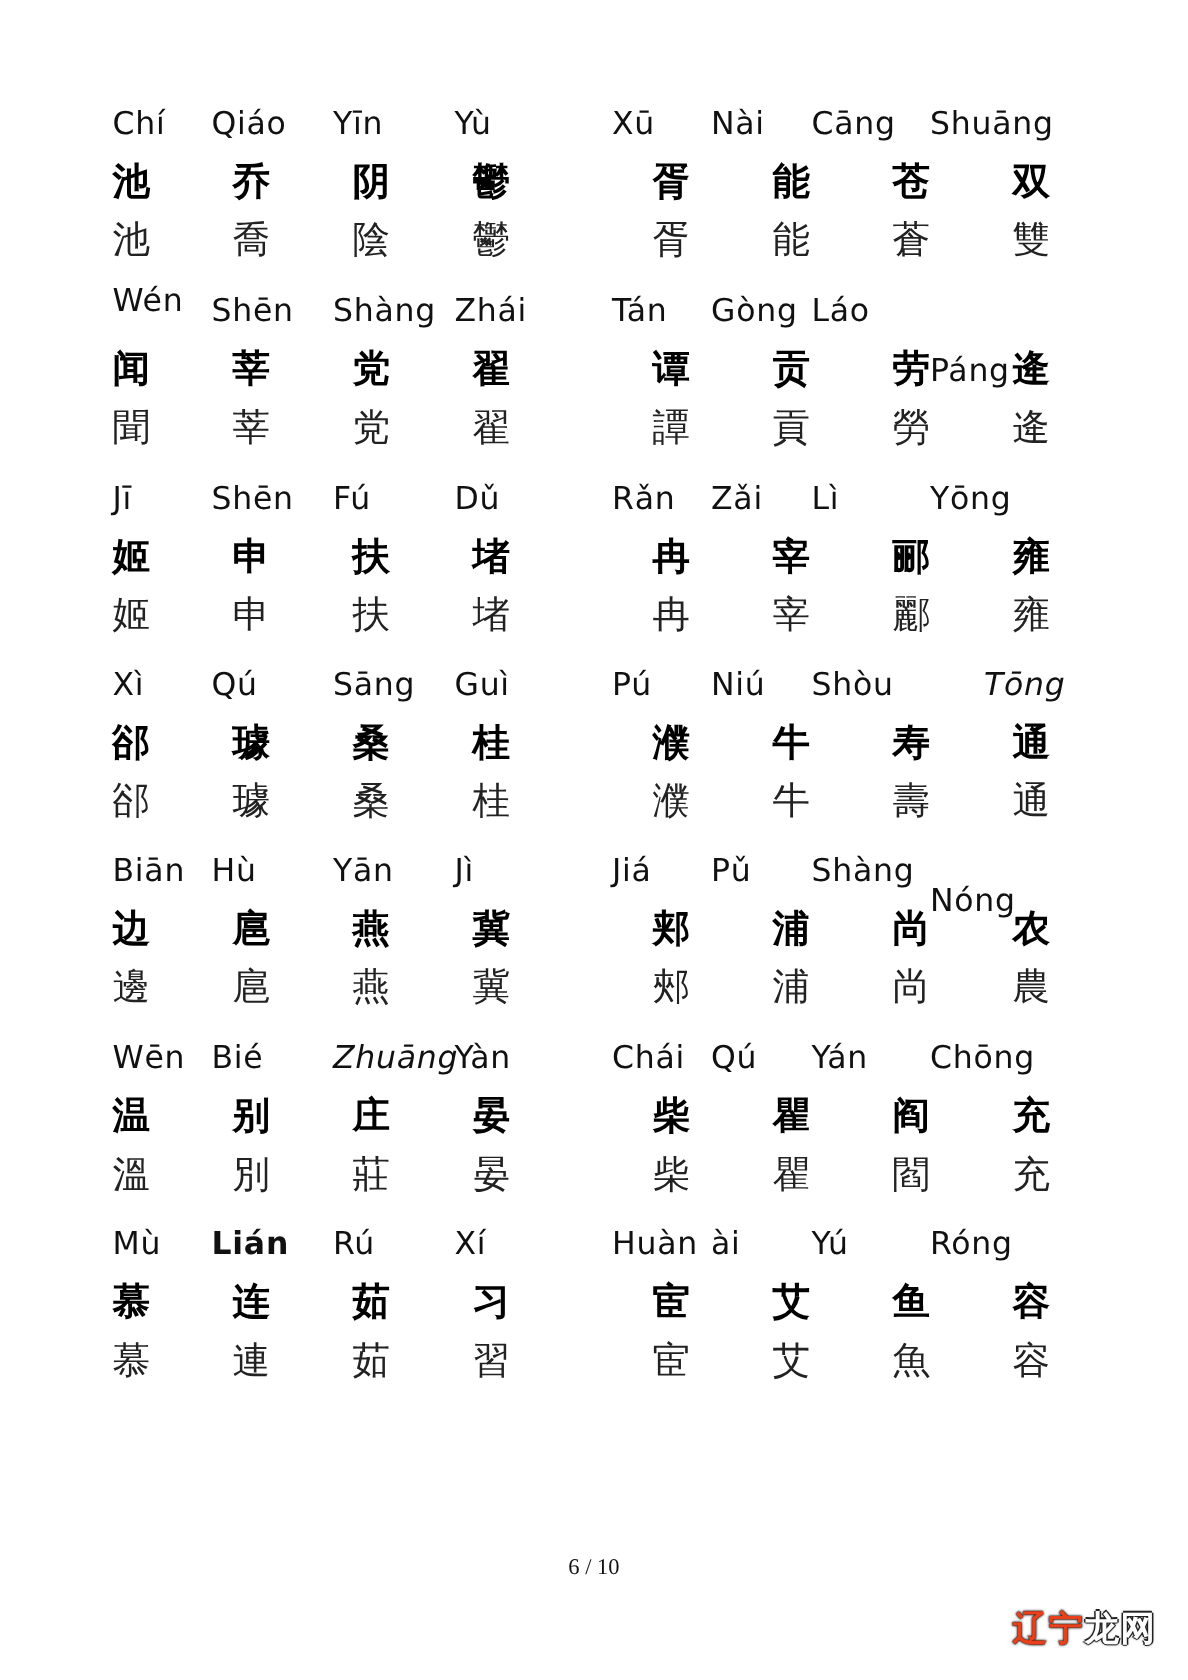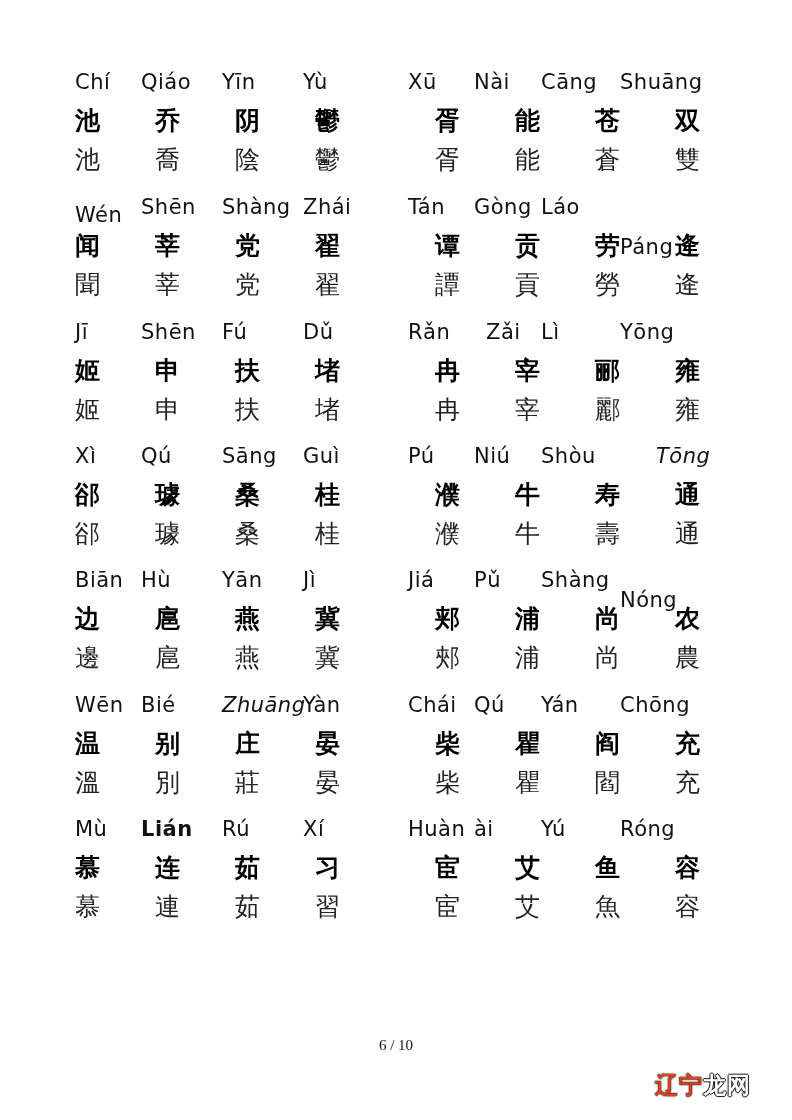--- a/index.html
+++ b/index.html
@@ -5,21 +5,21 @@
     html, body { margin: 0; padding: 0; background: #ffffff; }
     body { width: 792px; height: 1120px; position: relative; overflow: hidden; font-family: "DejaVu Sans", sans-serif; color: #000; }
     .page { position: absolute; left: 0; top: 0; width: 792px; height: 1120px; background: #ffffff; }
     .group { position: absolute; }
     .cell { position: absolute; text-align: left; white-space: nowrap; }
     .py { font-family: "DejaVu Sans", sans-serif; font-size: 21px; letter-spacing: 0.5px; color: #111; }
     .simp { font-family: "DejaVu Sans", sans-serif; font-size: 25px; font-weight: bold; color: #000; }
     .trad { font-family: "DejaVu Sans", sans-serif; font-size: 25px; color: #222; }
     .page-number { position: absolute; left: 0; width: 792px; top: 1037px; text-align: center; font-family: "Liberation Serif", serif; font-size: 15px; color: #111; }
     .watermark { position: absolute; left: 655px; top: 1070px; font-family: "DejaVu Sans", sans-serif; font-size: 23px; font-weight: bold; letter-spacing: 1px; }
-    .wm-red { color: #e8401a; text-shadow: 0 0 2px #000, 0 0 1px #000; }
+    .wm-red { color: #e8401a; text-shadow: 0 0 2px #000, 0 0 1px #000; margin-left: 20px; }
     .wm-white { color: #ffffff; text-shadow: 1px 0 0 #222, -1px 0 0 #222, 0 1px 0 #222, 0 -1px 0 #222, 0 0 2px #000; }
   </style>
 </head>
 <body>
 
 <div class="page" id="page">
     <div class="group">
       <div class="cell py" style="left: 75px; top: 70px;">Chí</div>
       <div class="cell simp" style="left: 75px; top: 104px;">池</div>
       <div class="cell trad" style="left: 75px; top: 143px;">池</div>
@@ -41,21 +41,21 @@
       <div class="cell simp" style="left: 515px; top: 104px;">能</div>
       <div class="cell trad" style="left: 515px; top: 143px;">能</div>
       <div class="cell py" style="left: 541px; top: 70px;">Cāng</div>
       <div class="cell simp" style="left: 595px; top: 104px;">苍</div>
       <div class="cell trad" style="left: 595px; top: 143px;">蒼</div>
       <div class="cell py" style="left: 620px; top: 70px;">Shuāng</div>
       <div class="cell simp" style="left: 675px; top: 104px;">双</div>
       <div class="cell trad" style="left: 675px; top: 143px;">雙</div>
     </div>
     <div class="group">
-      <div class="cell py" style="left: 75px; top: 203px;">Wén</div>
+      <div class="cell py" style="left: 75px; top: 188px;">Wén</div>
       <div class="cell simp" style="left: 75px; top: 229px;">闻</div>
       <div class="cell trad" style="left: 75px; top: 268px;">聞</div>
       <div class="cell py" style="left: 141px; top: 195px;">Shēn</div>
       <div class="cell simp" style="left: 155px; top: 229px;">莘</div>
       <div class="cell trad" style="left: 155px; top: 268px;">莘</div>
       <div class="cell py" style="left: 222px; top: 195px;">Shàng</div>
       <div class="cell simp" style="left: 235px; top: 229px;">党</div>
       <div class="cell trad" style="left: 235px; top: 268px;">党</div>
       <div class="cell py" style="left: 303px; top: 195px;">Zhái</div>
       <div class="cell simp" style="left: 315px; top: 229px;">翟</div>
@@ -86,21 +86,21 @@
       <div class="cell simp" style="left: 235px; top: 354px;">扶</div>
       <div class="cell trad" style="left: 235px; top: 393px;">扶</div>
       <div class="cell py" style="left: 303px; top: 320px;">Dǔ</div>
       <div class="cell simp" style="left: 315px; top: 354px;">堵</div>
       <div class="cell trad" style="left: 315px; top: 393px;">堵</div>
     </div>
     <div class="group">
       <div class="cell py" style="left: 408px; top: 320px;">Rǎn</div>
       <div class="cell simp" style="left: 435px; top: 354px;">冉</div>
       <div class="cell trad" style="left: 435px; top: 393px;">冉</div>
-      <div class="cell py" style="left: 474px; top: 320px; margin-left: 12px;">Zǎi</div>
+      <div class="cell py" style="left: 474px; top: 320px;">Zǎi</div>
       <div class="cell simp" style="left: 515px; top: 354px;">宰</div>
       <div class="cell trad" style="left: 515px; top: 393px;">宰</div>
       <div class="cell py" style="left: 541px; top: 320px;">Lì</div>
       <div class="cell simp" style="left: 595px; top: 354px;">郦</div>
       <div class="cell trad" style="left: 595px; top: 393px;">酈</div>
       <div class="cell py" style="left: 620px; top: 320px;">Yōng</div>
       <div class="cell simp" style="left: 675px; top: 354px;">雍</div>
       <div class="cell trad" style="left: 675px; top: 393px;">雍</div>
     </div>
     <div class="group">

